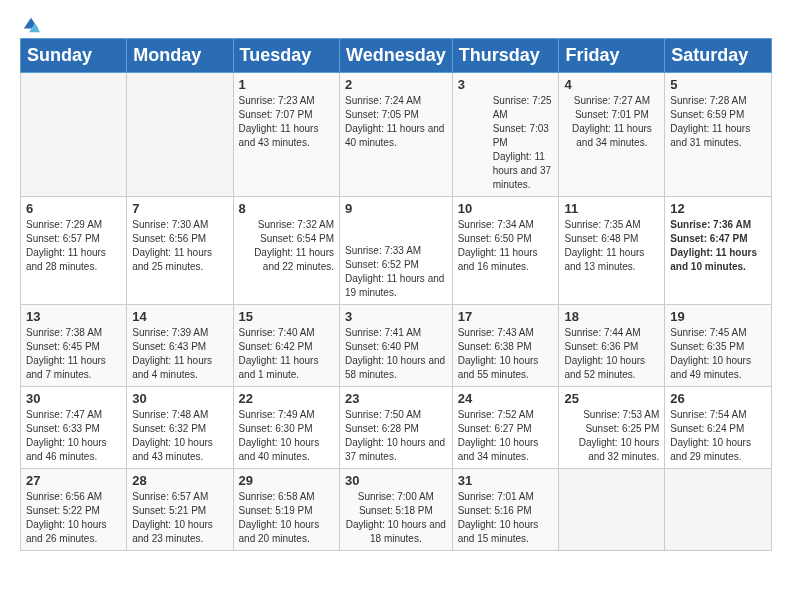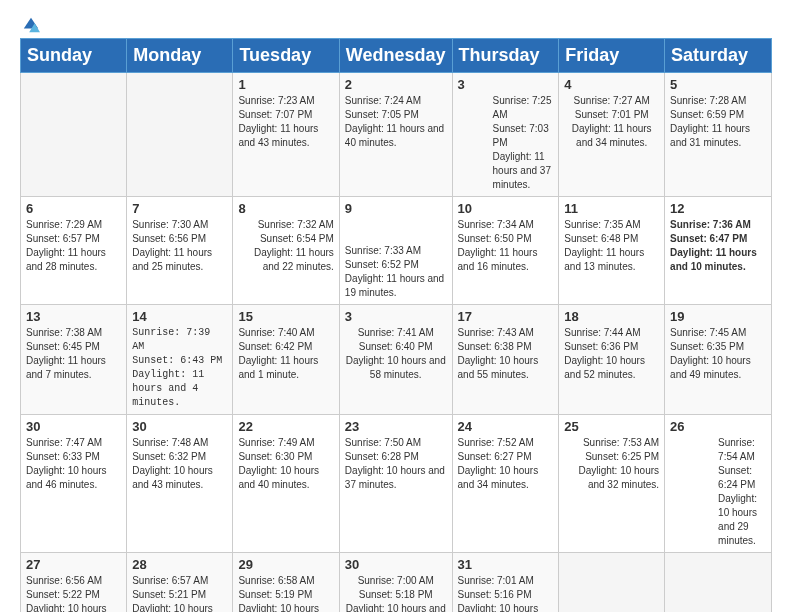--- a/index.html
+++ b/index.html
@@ -211,33 +211,33 @@
         </tr>
         <tr>
           <td>
             <span class="day-num">13</span>
             <div class="day-info" style="white-space: pre-line;">Sunrise: 7:38 AM
 Sunset: 6:45 PM
 Daylight: 11 hours and 7 minutes.</div>
           </td>
           <td>
             <span class="day-num">14</span>
-            <div class="day-info" style="white-space: pre-line; font-family: Liberation Mono, monospace;">Sunrise: 7:39 AM
+            <div class="day-info" style="white-space: pre-line;">Sunrise: 7:39 AM
 Sunset: 6:43 PM
 Daylight: 11 hours and 4 minutes.</div>
           </td>
           <td>
             <span class="day-num">15</span>
             <div class="day-info" style="white-space: pre-line;">Sunrise: 7:40 AM
 Sunset: 6:42 PM
 Daylight: 11 hours and 1 minute.</div>
           </td>
           <td>
             <span class="day-num">3</span>
-            <div class="day-info" style="white-space: pre-line; text-align: center;">Sunrise: 7:41 AM
+            <div class="day-info" style="white-space: pre-line;">Sunrise: 7:41 AM
 Sunset: 6:40 PM
 Daylight: 10 hours and 58 minutes.</div>
           </td>
           <td>
             <span class="day-num">17</span>
             <div class="day-info" style="white-space: pre-line;">Sunrise: 7:43 AM
 Sunset: 6:38 PM
 Daylight: 10 hours and 55 minutes.</div>
           </td>
           <td>
@@ -285,21 +285,21 @@
 Daylight: 10 hours and 34 minutes.</div>
           </td>
           <td>
             <span class="day-num">25</span>
             <div class="day-info" style="white-space: pre-line; text-align: right;">Sunrise: 7:53 AM
 Sunset: 6:25 PM
 Daylight: 10 hours and 32 minutes.</div>
           </td>
           <td>
             <span class="day-num">26</span>
-            <div class="day-info" style="white-space: pre-line; margin-left: 48px;">Sunrise: 7:54 AM
+            <div class="day-info" style="white-space: pre-line;">Sunrise: 7:54 AM
 Sunset: 6:24 PM
 Daylight: 10 hours and 29 minutes.</div>
           </td>
         </tr>
         <tr>
           <td>
             <span class="day-num">27</span>
             <div class="day-info" style="white-space: pre-line;">Sunrise: 6:56 AM
 Sunset: 5:22 PM
 Daylight: 10 hours and 26 minutes.</div>

